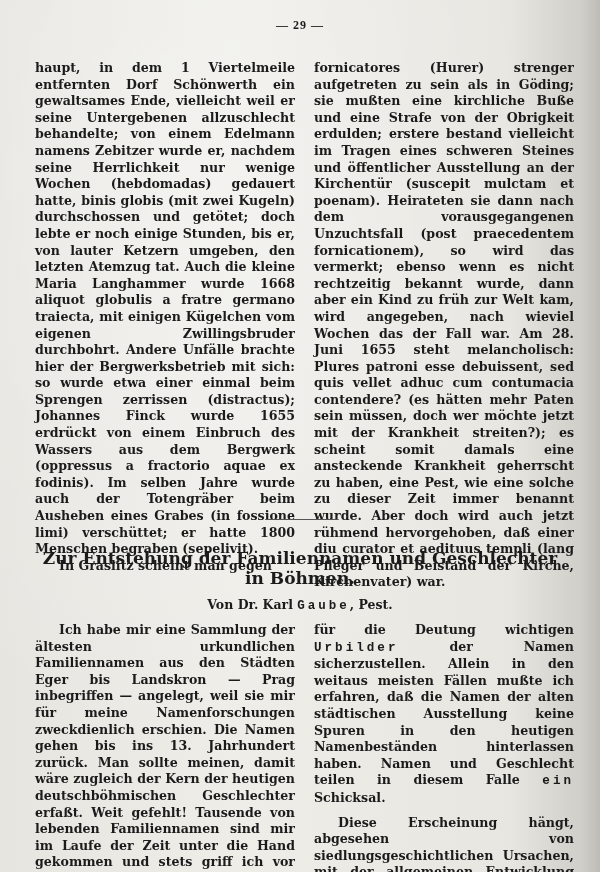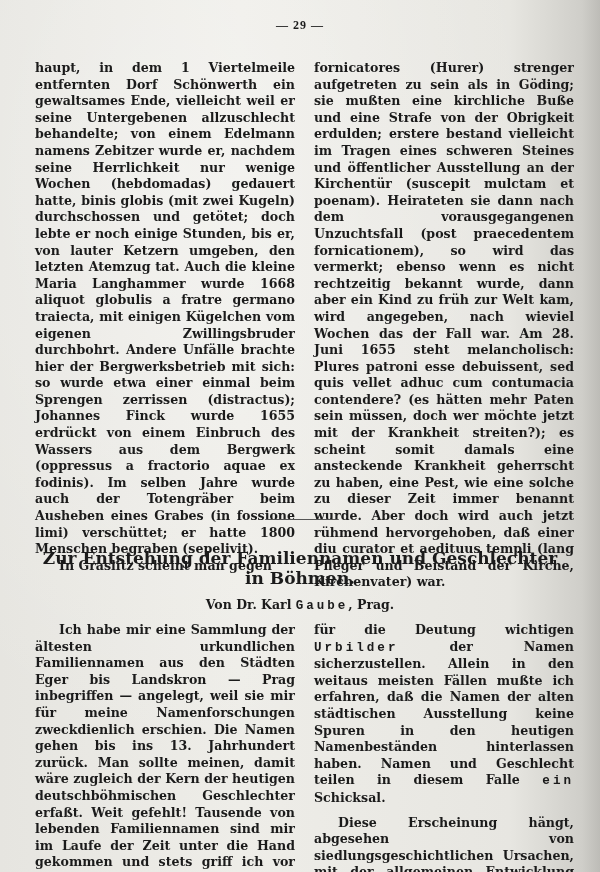--- a/index.html
+++ b/index.html
@@ -62,21 +62,21 @@
   <div class="col col-right-top">
     <p>fornicatores (Hurer) strenger aufgetreten zu sein als in Göding; sie mußten eine kirchliche Buße und eine Strafe von der Obrigkeit erdulden; erstere bestand vielleicht im Tragen eines schweren Steines und öffentlicher Ausstellung an der Kirchentür (suscepit mulctam et poenam). Heirateten sie dann nach dem vorausgegangenen Unzuchtsfall (post praecedentem fornicationem), so wird das vermerkt; ebenso wenn es nicht rechtzeitig bekannt wurde, dann aber ein Kind zu früh zur Welt kam, wird angegeben, nach wieviel Wochen das der Fall war. Am 28. Juni 1655 steht melancholisch: Plures patroni esse debuissent, sed quis vellet adhuc cum contumacia contendere? (es hätten mehr Paten sein müssen, doch wer möchte jetzt mit der Krankheit streiten?); es scheint somit damals eine ansteckende Krankheit geherrscht zu haben, eine Pest, wie eine solche zu dieser Zeit immer benannt wurde. Aber doch wird auch jetzt rühmend hervorgehoben, daß einer diu curator et aedituus templi (lang Pfleger und Beistand der Kirche, Kirchenvater) war.</p>
   </div>
 
   <div class="divider"></div>
 
   <div class="article-title">Zur Entstehung der Familiennamen und Geschlechter in Böhmen.</div>
 
   <div class="byline">
     <span>Von Dr. Karl</span>
-    <span class="spaced">Gaube</span><span>, Prag.</span>
+    <span class="spaced">Gaube</span><span>, Pest.</span>
   </div>
 
   <div class="col col-left-bottom">
     <p class="indent">Ich habe mir eine Sammlung der ältesten urkundlichen Familiennamen aus den Städten Eger bis Landskron — Prag inbegriffen — angelegt, weil sie mir für meine Namenforschungen zweckdienlich erschien. Die Namen gehen bis ins 13. Jahrhundert zurück. Man sollte meinen, damit wäre zugleich der Kern der heutigen deutschböhmischen Geschlechter erfaßt. Weit gefehlt! Tausende von lebenden Familiennamen sind mir im Laufe der Zeit unter die Hand gekommen und stets griff ich vor allem zu meiner Sammlung, um wo möglich die</p>
   </div>
 
   <div class="col col-right-bottom">
     <p>
       <span>für die Deutung wichtigen</span>
       <span class="spaced">Urbilder</span>

